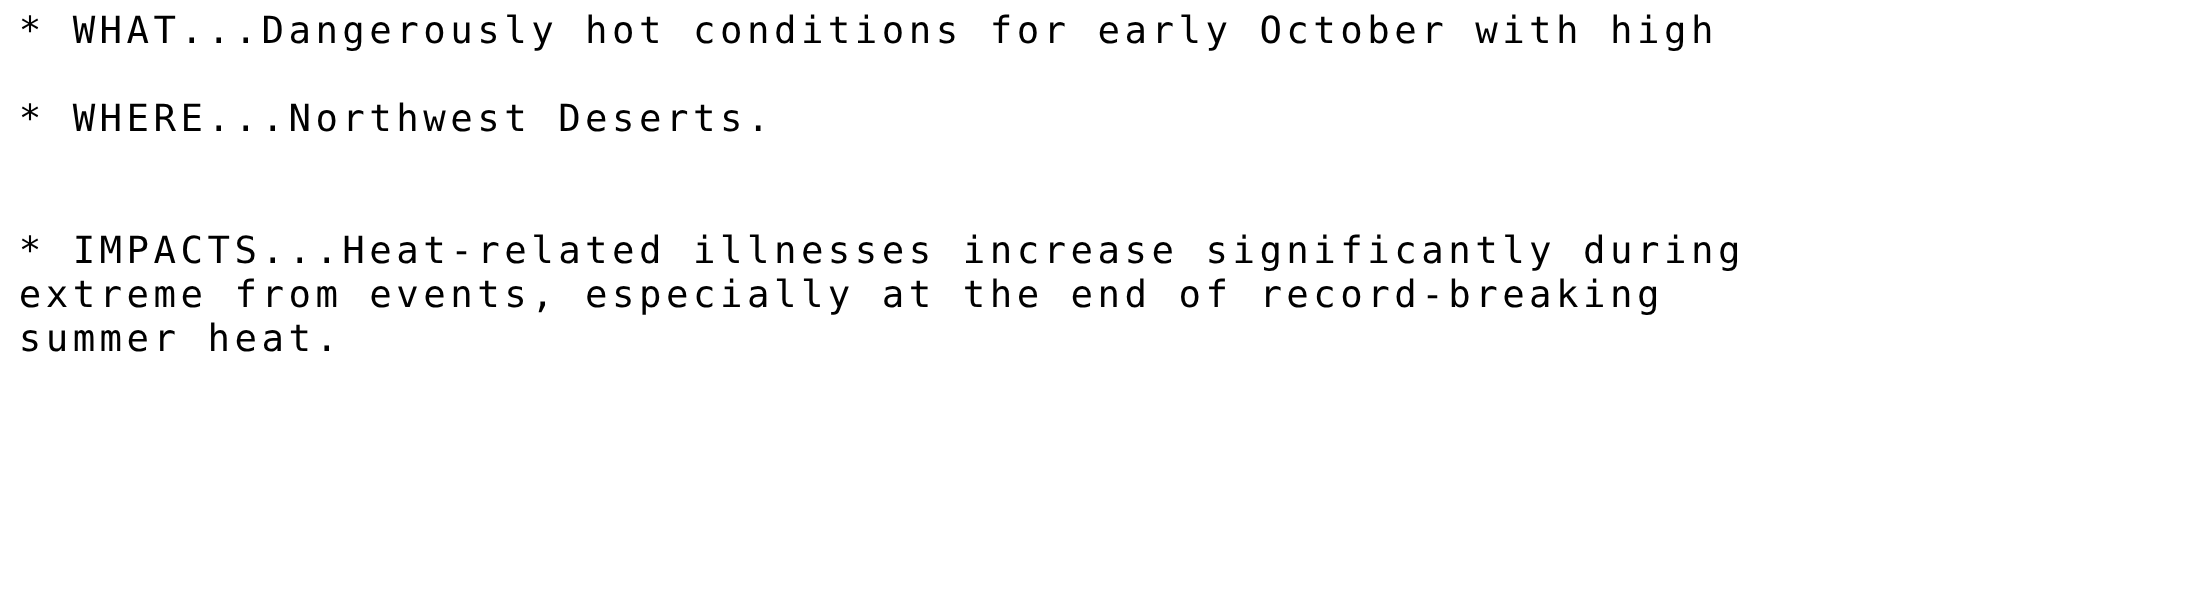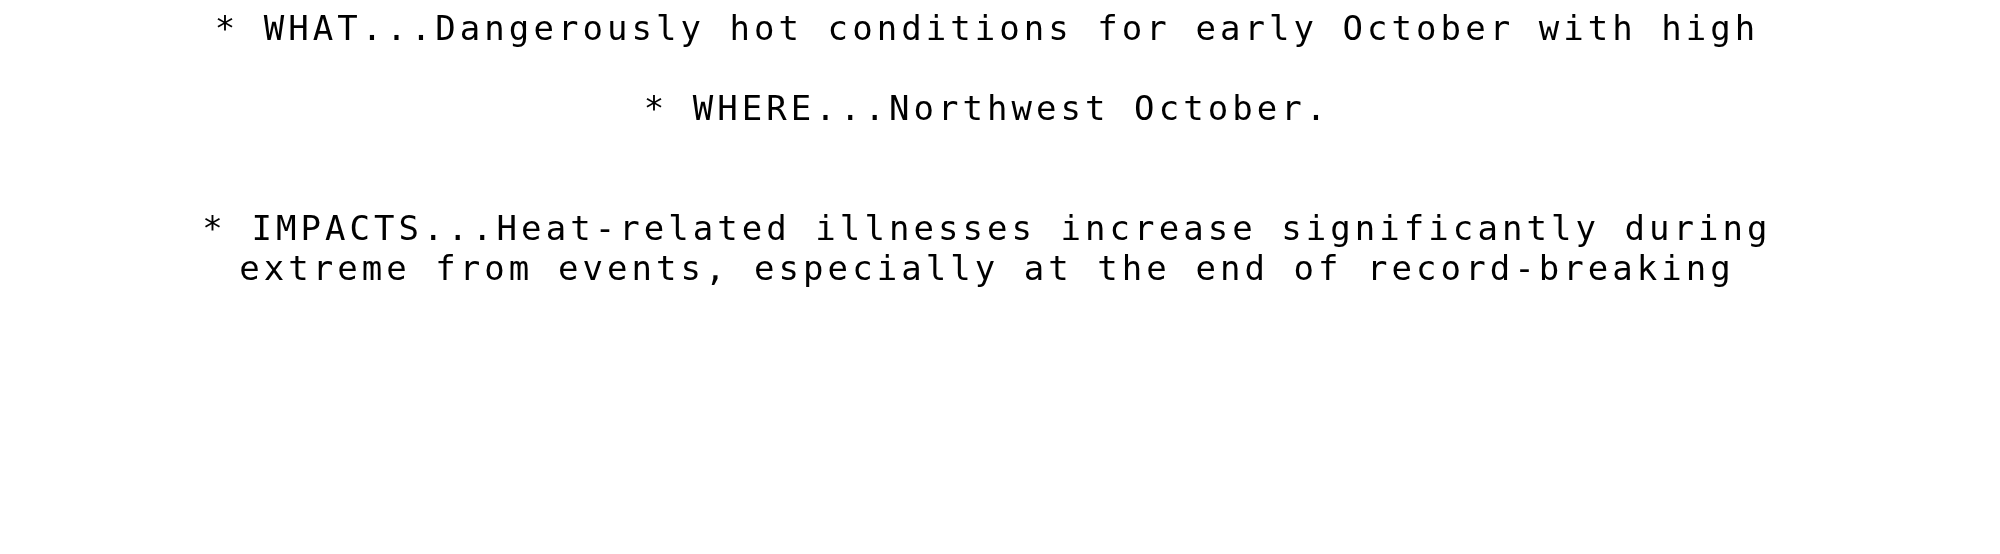--- a/index.html
+++ b/index.html
@@ -12,24 +12,23 @@
   #bulletin {
     position: relative;
     width: 2000px;
     height: 554px;
     background: #ffffff;
     overflow: hidden;
   }
 
   .text-block {
     position: absolute;
-    left: 7px;
+    left: 17px;
     top: 8px;
     width: 1960px;
-    text-align: center;
   }
 
   .line {
     font-family: "DejaVu Sans Mono", "Liberation Mono", monospace;
     font-size: 34px;
     line-height: 40px;
     letter-spacing: 4.05px;
     color: #000000;
     white-space: pre;
     font-weight: 400;
@@ -45,26 +44,27 @@
 <body>
 
 <div id="bulletin">
   <div class="text-block">
 
     <div class="line">* WHAT...Dangerously hot conditions for early October with high</div>
 
 
     <div class="line blank"></div>
 
-    <div class="line">* WHERE...Northwest October.</div>
+    <div class="line">* WHERE...Northwest Deserts.</div>
 
     <div class="line blank"></div>
 
 
     <div class="line blank"></div>
 
     <div class="line">* IMPACTS...Heat-related illnesses increase significantly during</div>
 
     <div class="line">extreme from events, especially at the end of record-breaking</div>
 
+    <div class="line">summer heat.</div>
 
   </div>
 </div>
 
 </body></html>

